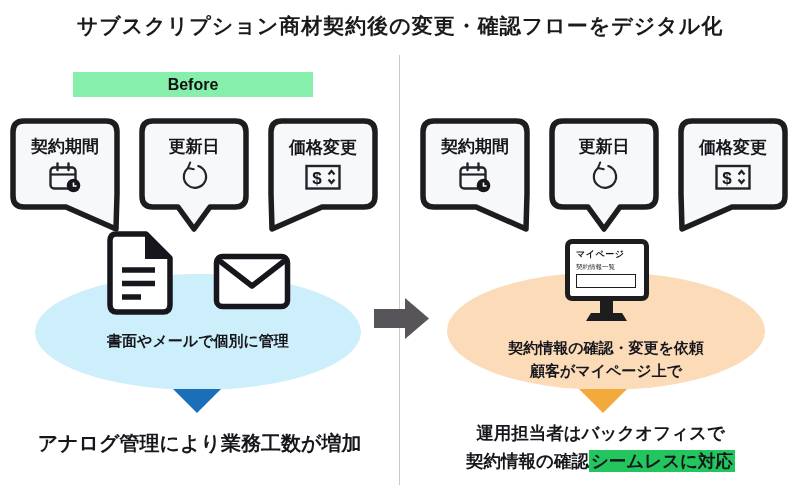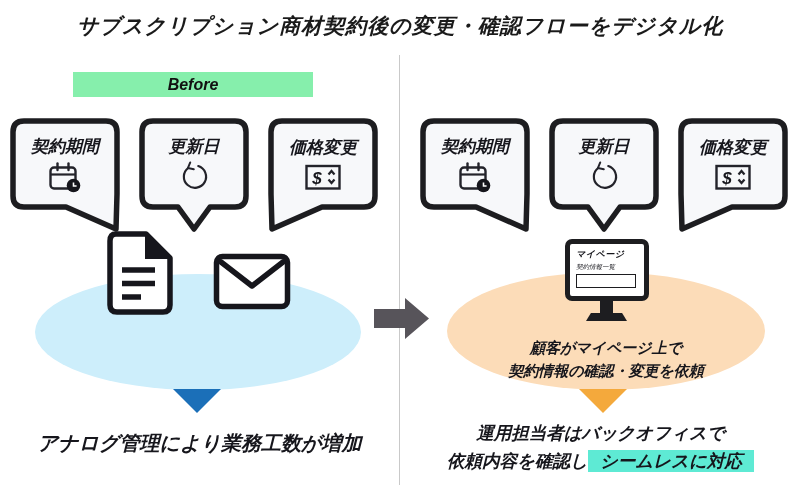--- a/index.html
+++ b/index.html
@@ -1,18 +1,18 @@
 <!DOCTYPE html>
 <html><head>
 <meta charset="utf-8">
 <style>
   html,body{margin:0;padding:0;background:#fff;}
   .canvas{
     position:relative;width:800px;height:485px;background:#fff;overflow:hidden;
-    font-family:"Liberation Sans","DejaVu Sans",sans-serif;color:#16161c;font-style:italic;
+    font-family:"Liberation Sans","DejaVu Sans",sans-serif;color:#16161c;
   }
   .title{
     position:absolute;left:0;top:12px;width:100%;text-align:center;
     font-size:21px;font-weight:800;letter-spacing:1px;color:#1a1a1a;
   }
   .divider{position:absolute;left:399px;top:55px;width:1px;height:430px;background:#c9c9c9;z-index:0;}
   .col-header{
     position:absolute;top:72px;width:240px;height:25px;background:#86efac;
     display:flex;align-items:center;justify-content:center;
     font-size:16px;font-weight:bold;color:#111;z-index:1;
@@ -53,21 +53,21 @@
   .m-base{position:absolute;left:21px;top:74px;width:41px;height:8px;background:#1d1d20;
     clip-path:polygon(12% 0,88% 0,100% 100%,0 100%);}
 
   .down-tri{position:absolute;width:48px;height:24px;clip-path:polygon(0 0,100% 0,50% 100%);z-index:2;}
   .tri-before{left:173px;top:389px;background:#1b6fb8;}
   .tri-after{left:579px;top:389px;background:#f4a93c;}
 
   .result{position:absolute;text-align:center;font-weight:bold;z-index:2;color:#16161c;}
   .result-before{left:0;top:430px;width:399px;font-size:20px;}
   .result-after{left:401px;top:419px;width:399px;font-size:17.5px;line-height:28px;text-align:center;}
-  .hl{background:#5eead4;padding:1px 12px;}
+  .hl{background:#22c55e;padding:1px 2px;}
 
   .transition-arrow{position:absolute;left:374px;top:296px;z-index:3;}
 </style>
 </head>
 <body>
 
 <div class="canvas">
 
   <div class="title">サブスクリプション商材契約後の変更・確認フローをデジタル化</div>
   <div class="divider"></div>
@@ -127,20 +127,21 @@
     <line x1="15" y1="39" x2="48" y2="39" stroke="#16161c" stroke-width="5.5"></line>
     <line x1="15" y1="52.5" x2="48" y2="52.5" stroke="#16161c" stroke-width="5.5"></line>
     <line x1="15" y1="66" x2="34" y2="66" stroke="#16161c" stroke-width="5.5"></line>
   </svg>
 
   <svg class="mail-icon" width="78" height="57" viewBox="0 0 78 57">
     <rect x="3.5" y="3.5" width="71" height="50" rx="6" fill="#fff" stroke="#16161c" stroke-width="5.5"></rect>
     <path d="M 8,9 L 39,33 L 70,9" fill="none" stroke="#16161c" stroke-width="5.5" stroke-linejoin="round" stroke-linecap="round"></path>
   </svg>
 
+  <div class="caption caption-before">書面やメールで個別に管理</div>
 
   <div class="down-tri tri-before"></div>
 
   <div class="result result-before">アナログ管理により業務工数が増加</div>
 
   <svg class="transition-arrow" width="55" height="45" viewBox="0 0 55 45">
     <polygon points="0,13 31,13 31,2 55,22.5 31,43 31,32 0,32" fill="#57545a"></polygon>
   </svg>
 
 
@@ -195,24 +196,24 @@
     <div class="m-frame">
       <div class="m-title">マイページ</div>
       <div class="m-sub">契約情報一覧</div>
       <div class="m-box"></div>
     </div>
     <div class="m-neck"></div>
     <div class="m-base"></div>
   </div>
 
   <div class="caption caption-after">
+    <div>契約情報の確認・変更を依頼</div>
     <div>顧客がマイページ上で</div>
-    <div>契約情報の確認・変更を依頼</div>
   </div>
 
   <div class="down-tri tri-after"></div>
 
   <div class="result result-after">
     <div>運用担当者はバックオフィスで</div>
-    <div><span>依頼内容を確認し</span><span class="hl">シームレスに対応</span></div>
+    <div><span>契約情報の確認</span><span class="hl">シームレスに対応</span></div>
   </div>
 
 </div>
 
 </body></html>

